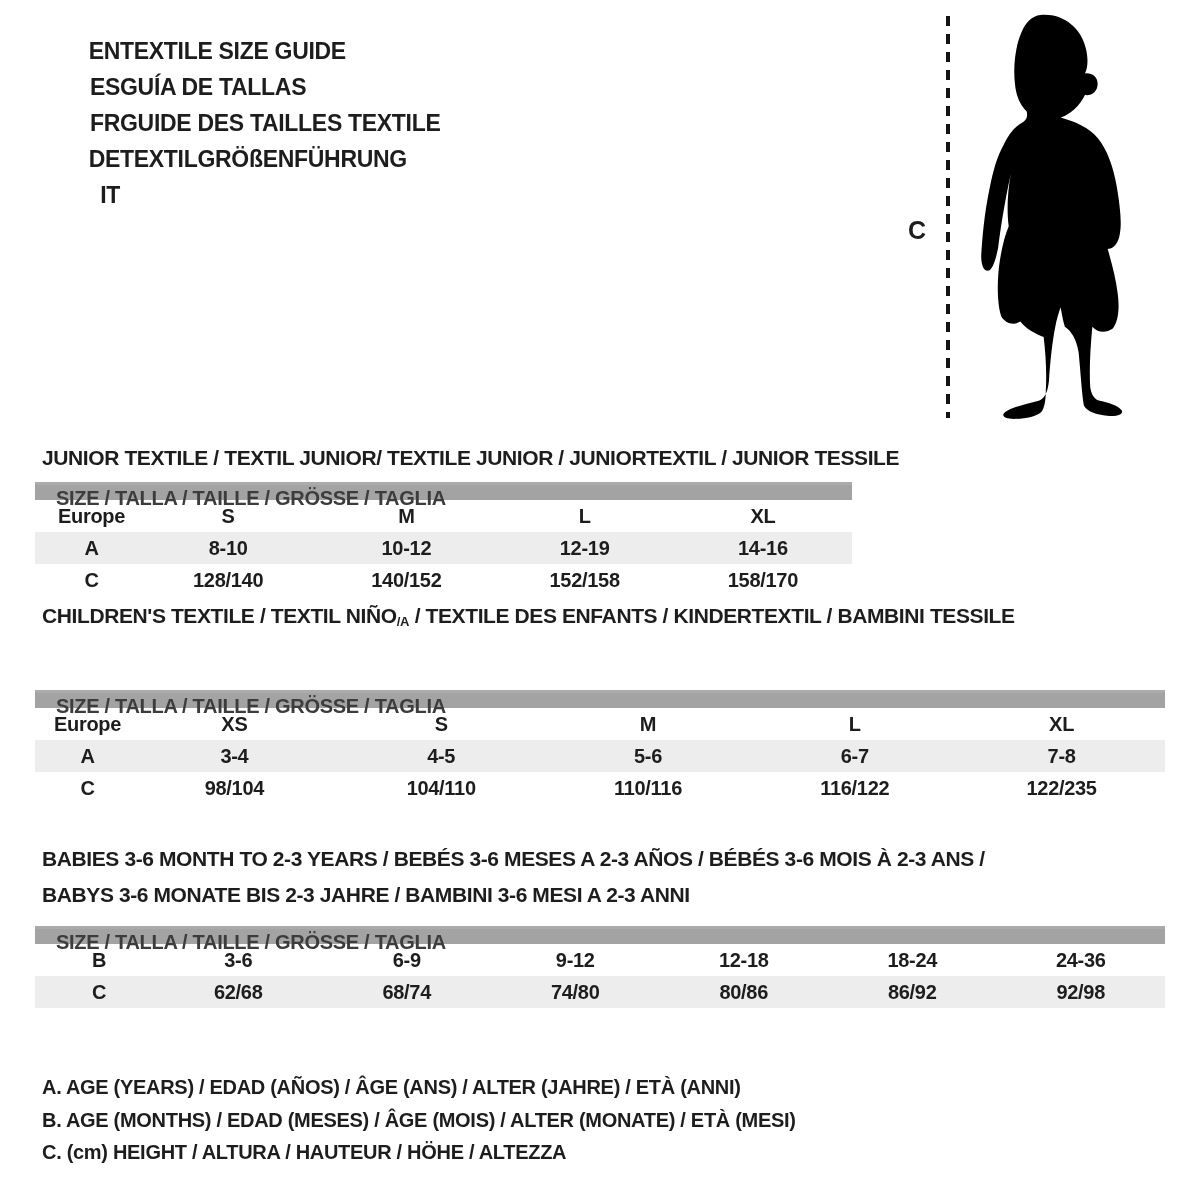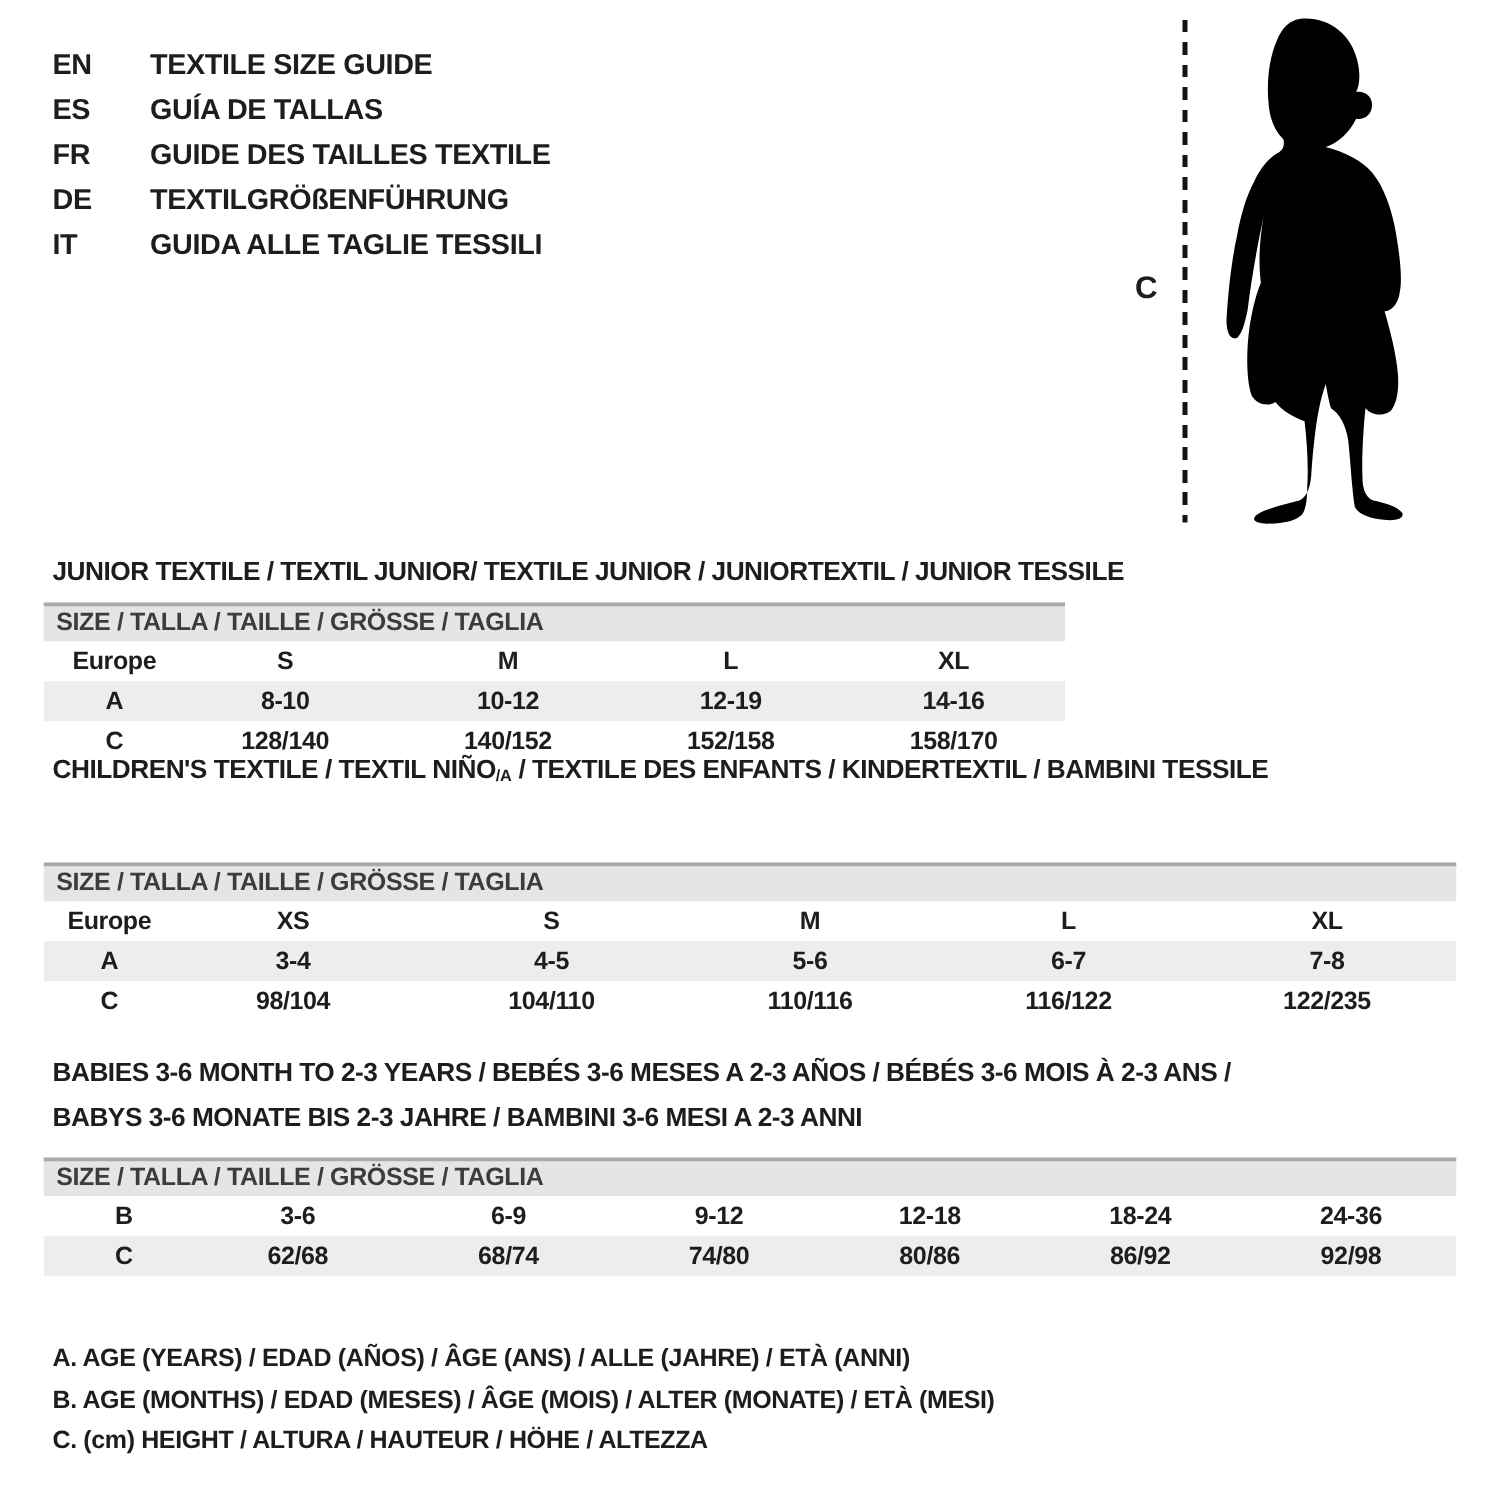--- a/index.html
+++ b/index.html
@@ -5,21 +5,21 @@
   html,body { margin:0; padding:0; background:#fff; }
   .page {
     position:relative; width:1200px; height:1200px; overflow:hidden;
     background:#ffffff; color:#1d1d1d;
     font-family:"Liberation Sans","DejaVu Sans",sans-serif;
     font-weight:700; letter-spacing:-0.3px;
   }
 
   
   .lang-block { position:absolute; left:42px; top:33px; font-size:23px; }
-  .lang-row { display:flex; line-height:36px; }
+  .lang-row { display:flex; line-height:36px;text-align:right; }
   .lang-code { width:78px; }
 
   
   .measure-line {
     position:absolute; left:946px; top:16px; width:4px; height:402px;
     background:repeating-linear-gradient(to bottom,#141414 0 10px,transparent 10px 18px);
   }
   .measure-label { position:absolute; left:908px; top:216px; font-size:25px; }
   .silhouette { position:absolute; left:960px; top:12px; width:180px; height:410px; }
 
@@ -29,22 +29,22 @@
   #children-title { left:42px; top:604px; }
   #babies-title   { left:42px; top:841px; line-height:36px; }
   .title-sub { font-size:13px; vertical-align:-3px; letter-spacing:-0.2px; }
 
   
   .size-table { position:absolute; }
   #junior-table   { left:35px; top:482px; width:817px; }
   #children-table { left:35px; top:690px; width:1130px; }
   #babies-table   { left:35px; top:926px; width:1130px; }
   .st-header {
-    height:31px; box-sizing:border-box; background:#e5e5e5;
-    border-top:3px solid #ababab; line-height:27px; padding-left:10px;
+    height:18px; box-sizing:border-box; background:#a3a3a3;
+    border-top:3px solid #ababab; line-height:27px; padding-left:21px;
     color:#3c3c3c; font-size:20px;
   }
   .st-row { display:grid; height:32px; align-items:center; font-size:20px; }
   .cols-junior   { grid-template-columns:104px repeat(4,1fr); }
   .cols-children { grid-template-columns:96px  repeat(5,1fr); }
   .cols-babies   { grid-template-columns:119px repeat(6,1fr); }
   .st-row .lbl { padding-left:9px; text-align:center; }
   .st-row .val { text-align:center; }
   .stripe { background:#ededed; }
 
@@ -69,21 +69,20 @@
     <div class="lang-row">
       <span class="lang-code">FR</span>
       <span>GUIDE DES TAILLES TEXTILE</span>
     </div>
     <div class="lang-row">
       <span class="lang-code">DE</span>
       <span>TEXTILGRÖßENFÜHRUNG</span>
     </div>
     <div class="lang-row">
       <span class="lang-code">IT</span>
-      <span>GUIDA ALLE TAGLIE TESSILI</span>
     </div>
   </div>
 
   <div class="measure-line"></div>
   <div class="measure-label">C</div>
   <svg class="silhouette" viewBox="0 0 170 400" preserveAspectRatio="none" aria-hidden="true">
     <path fill="#000000" d="
       M 76 3
       C 96 1 114 14 119 36
       C 121 45 121 54 118 60
@@ -210,18 +209,18 @@
       <span class="val">62/68</span>
       <span class="val">68/74</span>
       <span class="val">74/80</span>
       <span class="val">80/86</span>
       <span class="val">86/92</span>
       <span class="val">92/98</span>
     </div>
   </div>
 
   <div class="legend">
-    <div class="legend-line">A. AGE (YEARS) / EDAD (AÑOS) / ÂGE (ANS) / ALLE (JAHRE) / ETÀ (ANNI)</div>
+    <div class="legend-line">A. AGE (YEARS) / EDAD (AÑOS) / ÂGE (ANS) / ALTER (JAHRE) / ETÀ (ANNI)</div>
     <div class="legend-line">B. AGE (MONTHS) / EDAD (MESES) / ÂGE (MOIS) / ALTER (MONATE) / ETÀ (MESI)</div>
     <div class="legend-line">C. (cm) HEIGHT / ALTURA / HAUTEUR / HÖHE / ALTEZZA</div>
   </div>
 
 </div>
 
 </body></html>

